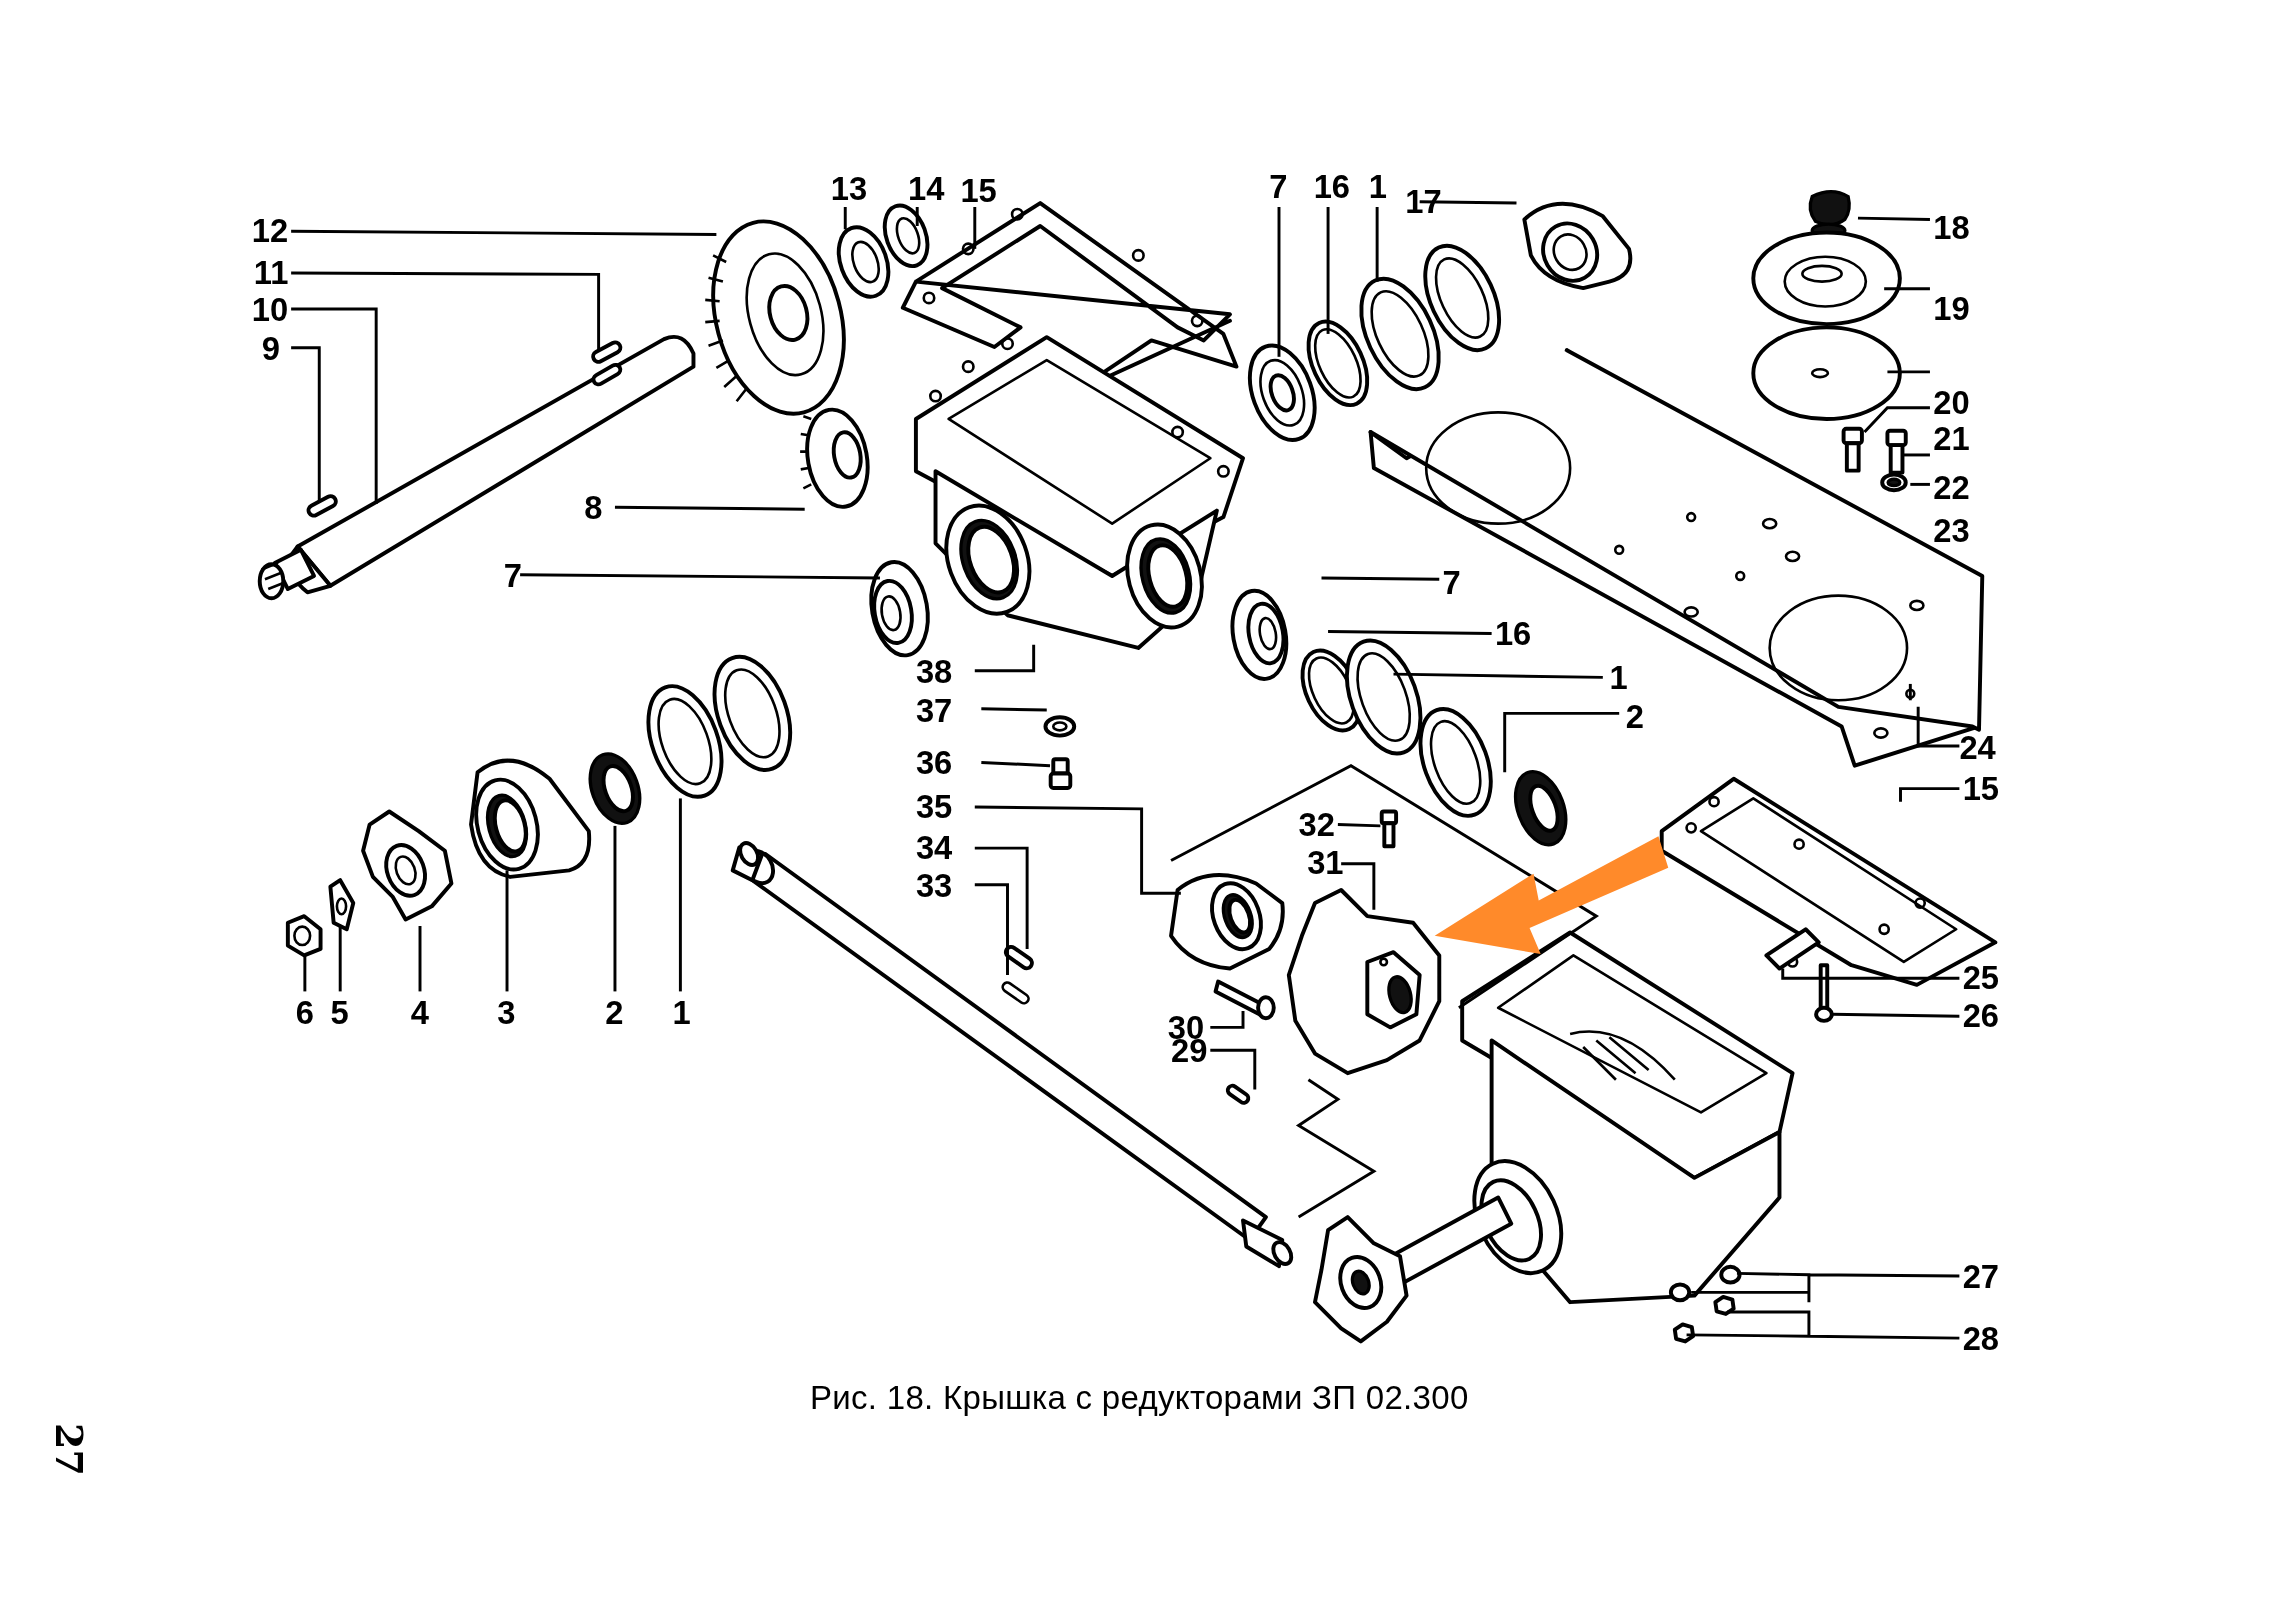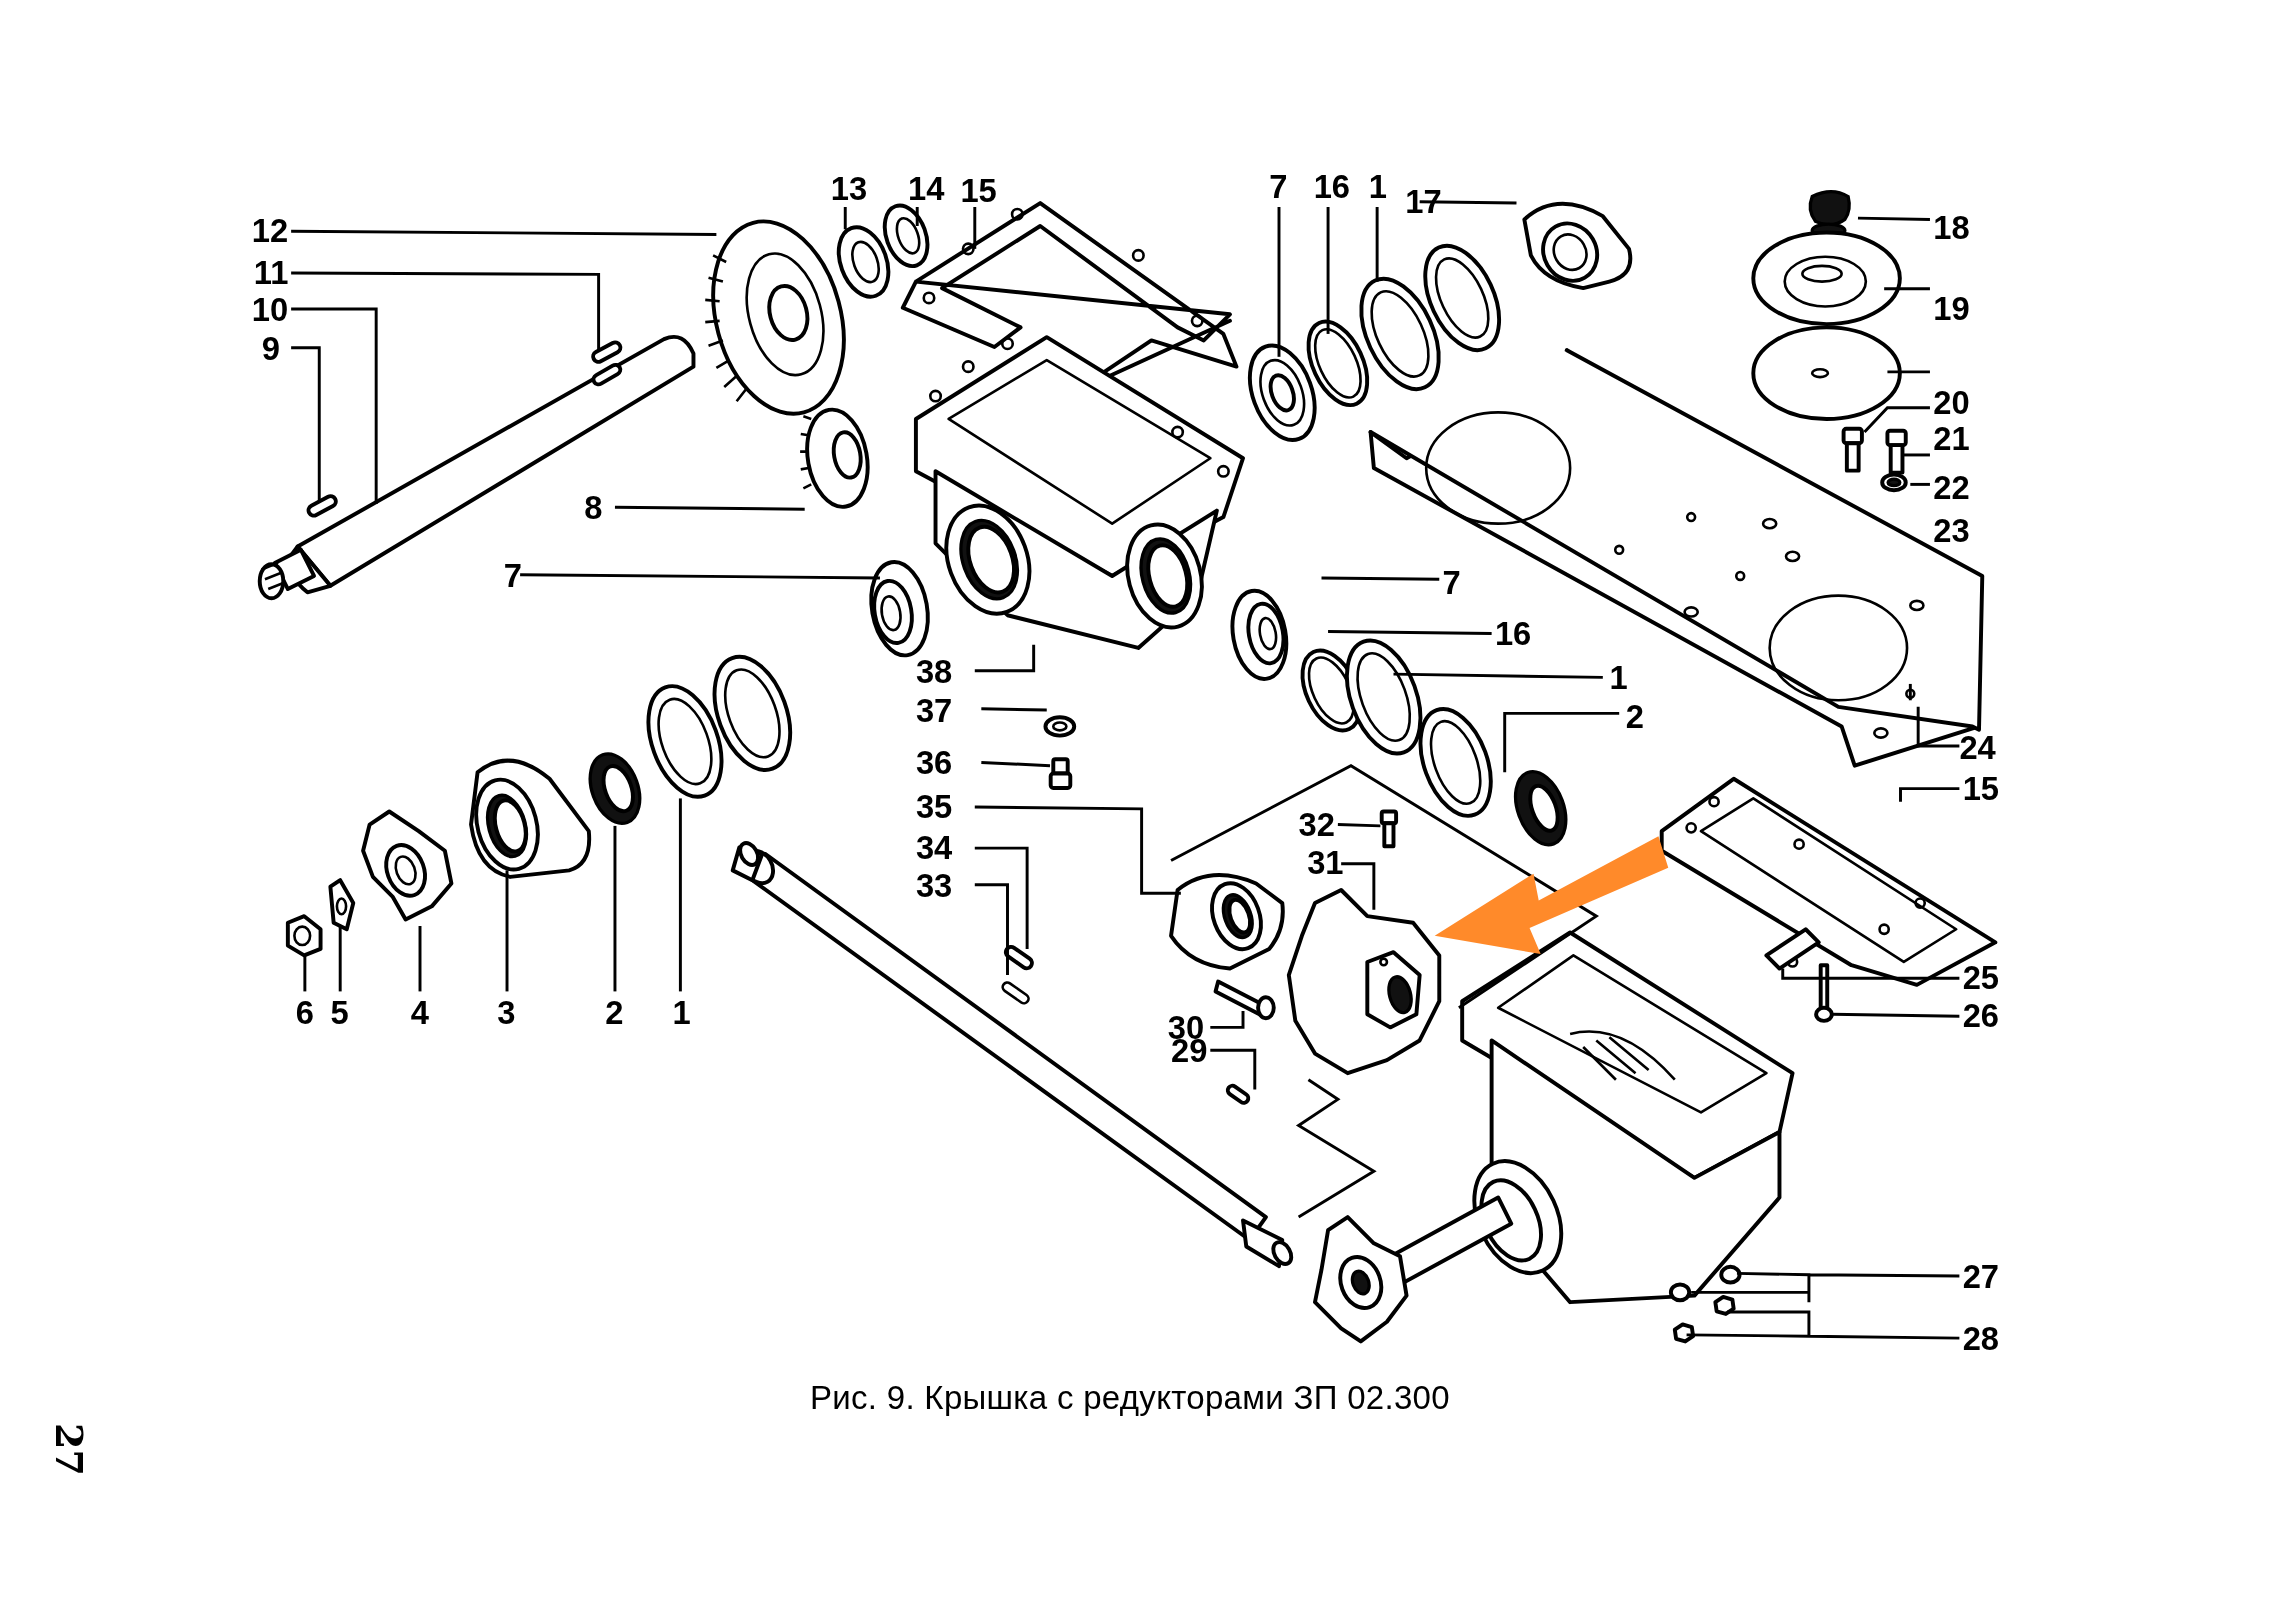--- a/index.html
+++ b/index.html
@@ -388,15 +388,15 @@
     <text class="callout" x="1790" y="1623">29</text>
     <text class="callout" x="452" y="1565">6</text>
     <text class="callout" x="505" y="1565">5</text>
     <text class="callout" x="628" y="1565">4</text>
     <text class="callout" x="760" y="1565">3</text>
     <text class="callout" x="925" y="1565">2</text>
     <text class="callout" x="1028" y="1565">1</text>
   </g>
 </svg>
 
-<div id="caption">Рис. 9. Крышка с редукторами ЗП 02.300</div>
+<div id="caption">Рис. 18. Крышка с редукторами ЗП 02.300</div>
 <div id="page-number">27</div>
 
 
 </body></html>

